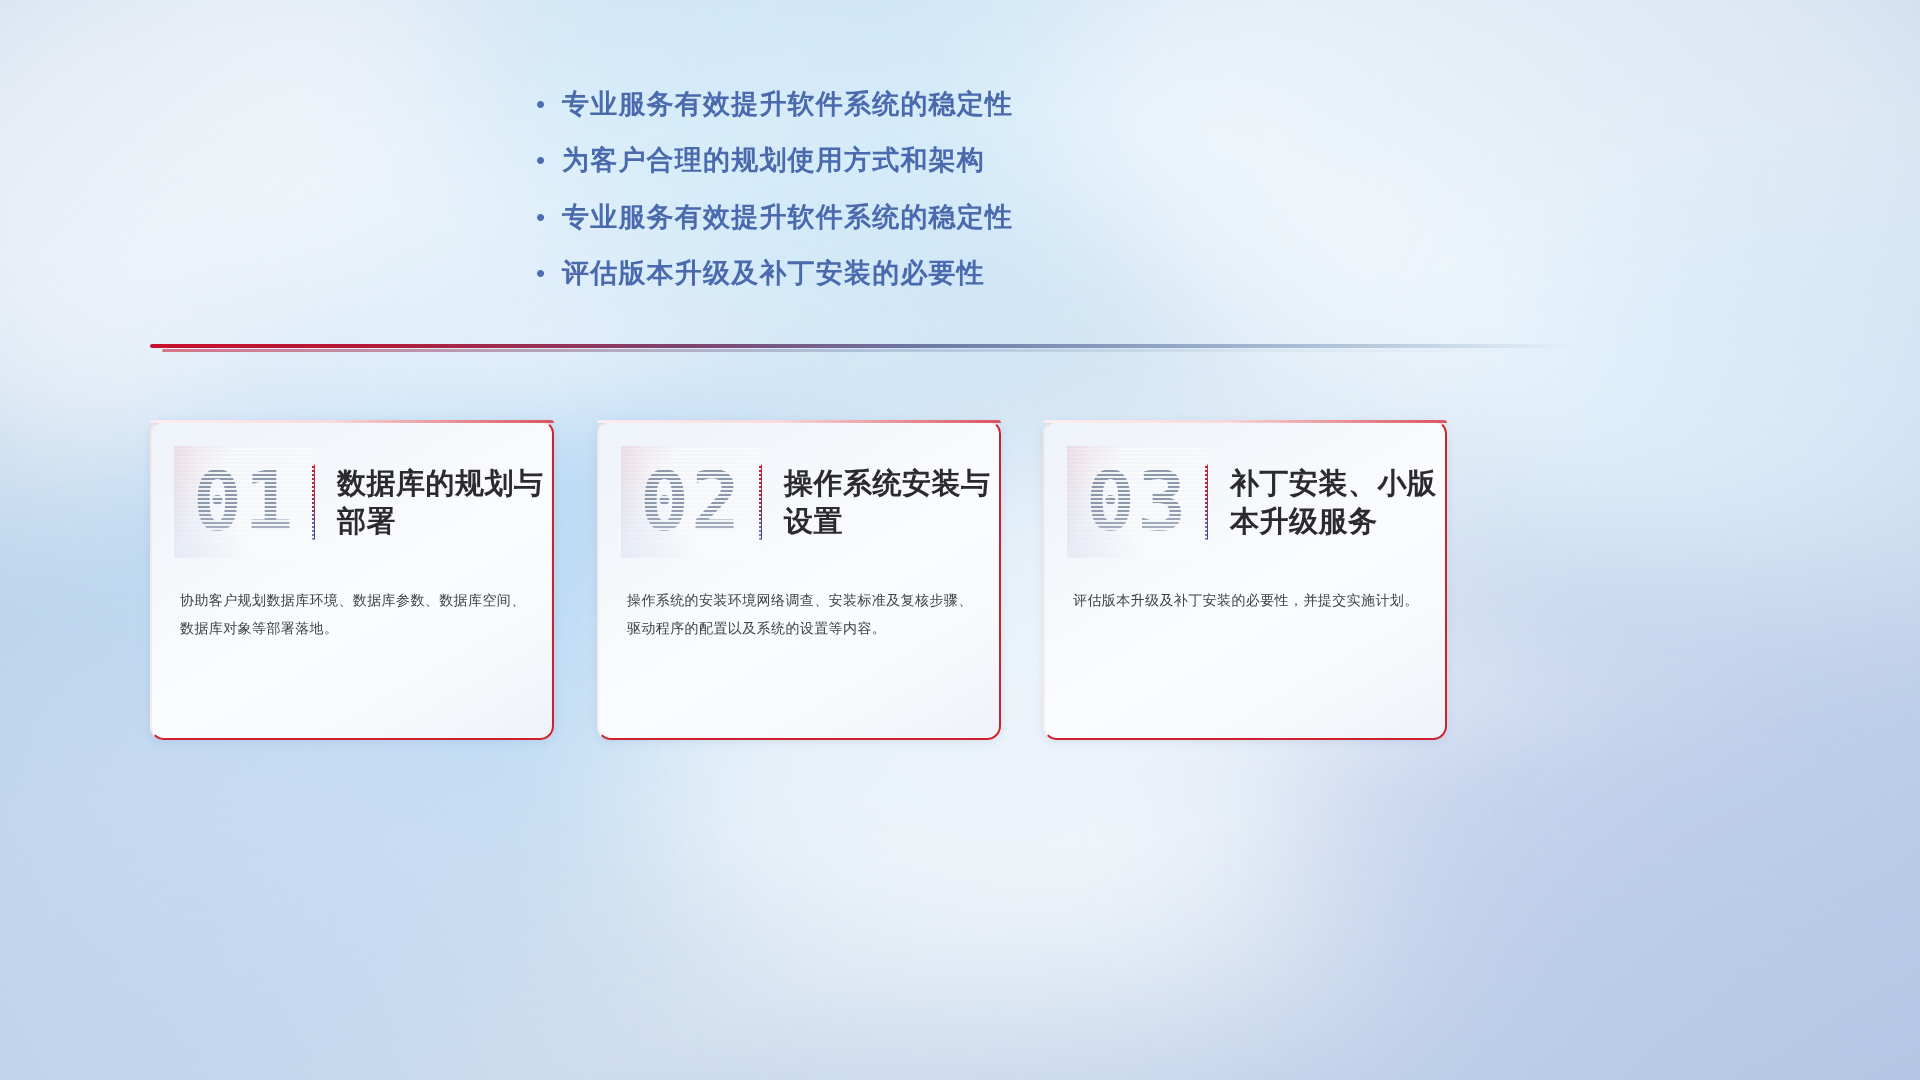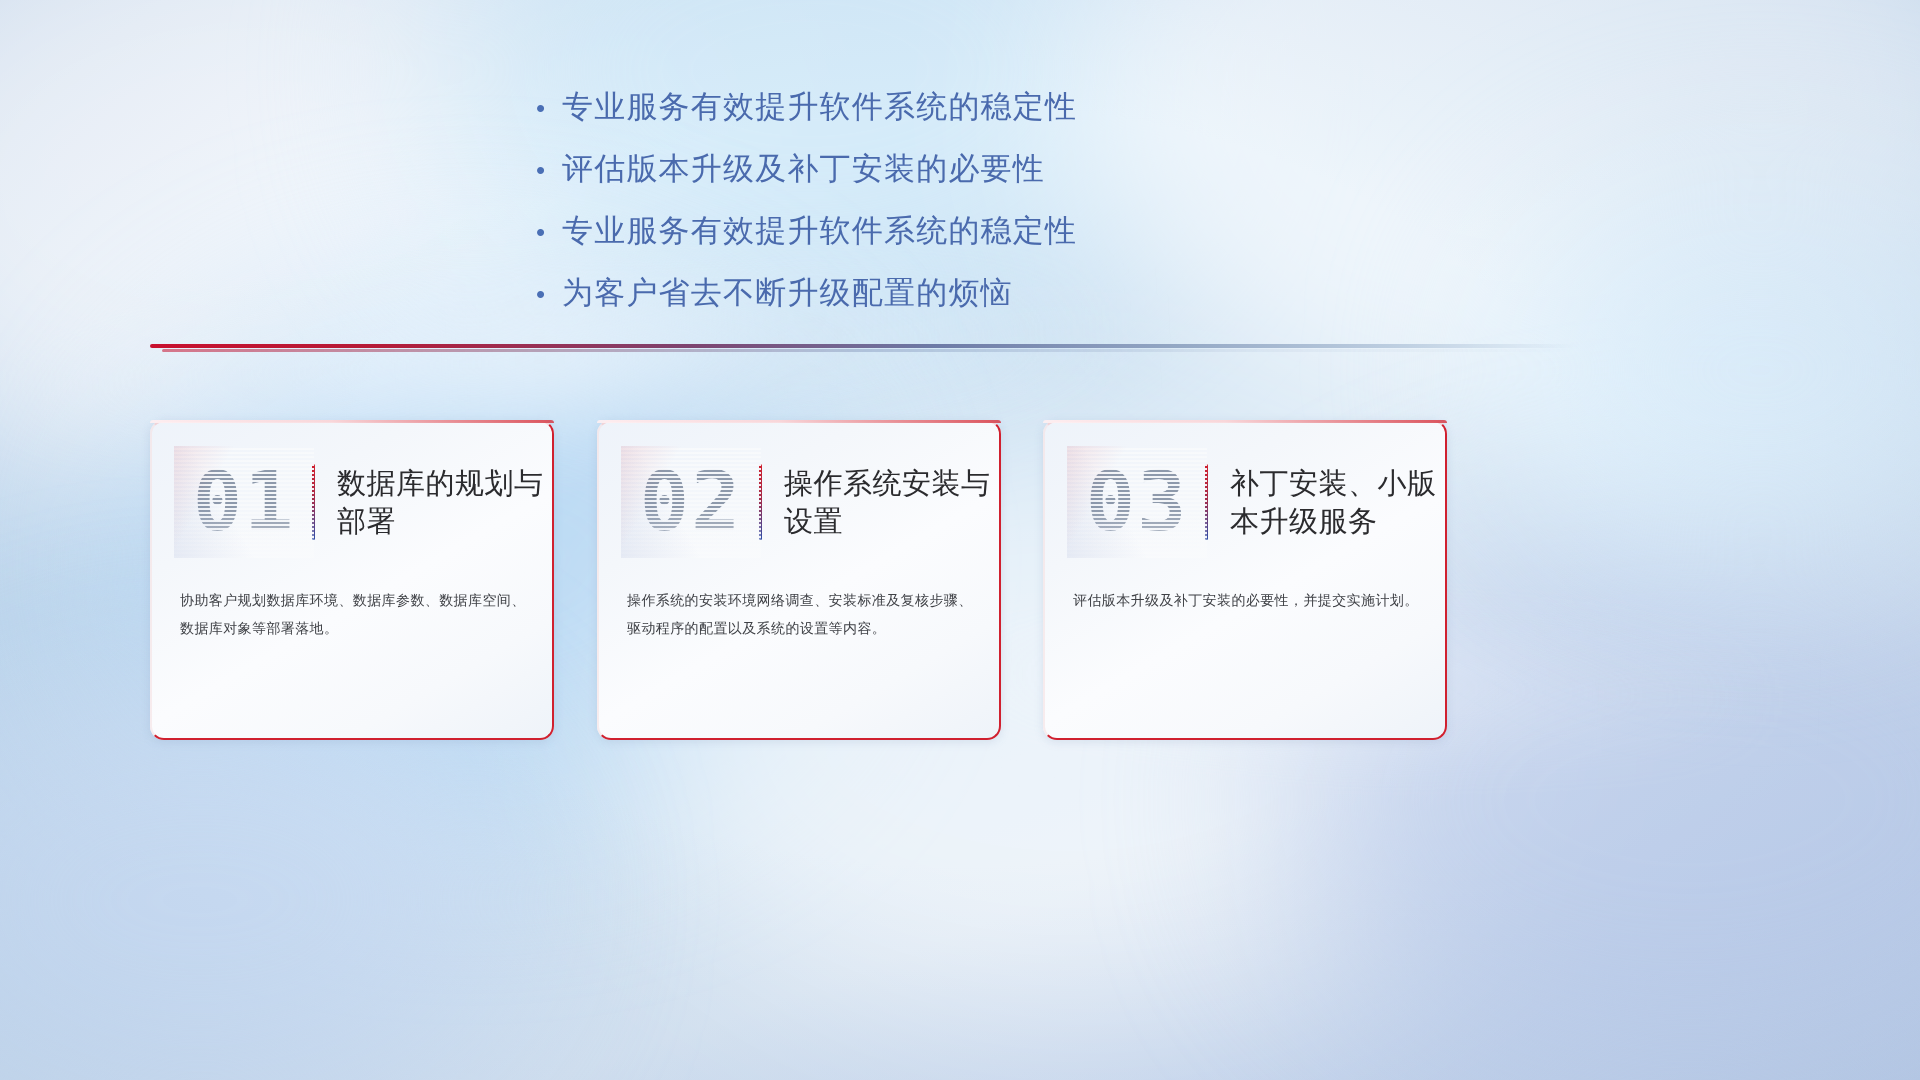--- a/index.html
+++ b/index.html
@@ -37,22 +37,22 @@
   .bullet{
     display:flex;align-items:baseline;
     margin-bottom:20px;
   }
   .bullet-dot{
     width:34px;flex:0 0 34px;
     color:#4a6fb5;font-size:26px;line-height:1;text-align:left;
     padding-left:8px;box-sizing:border-box;
   }
   .bullet-text{
-    font-size:31px;color:#4a6aad;letter-spacing:1.2px;
-    line-height:1.35;font-weight:400;
+    font-size:27px;color:#4a6aad;letter-spacing:1.2px;
+    line-height:1.35;font-weight:700;
   }
 
   
   #divider{
     position:absolute;left:150px;top:344px;width:1424px;height:10px;
   }
   #divider .line-top{
     position:absolute;left:0;top:0;width:100%;height:4px;
     background:linear-gradient(90deg,#c8102e 0%,#b51b38 16%,#7d4470 38%,#6d7aa6 55%,#93a7c4 72%,#bfd0e2 88%,rgba(205,218,232,0) 100%);
     border-radius:2px;
@@ -115,21 +115,21 @@
     background:
       linear-gradient(120deg,rgba(200,30,50,.10) 0%,rgba(255,255,255,0) 30%),
       linear-gradient(60deg,rgba(60,90,170,.10) 0%,rgba(255,255,255,0) 40%),
       linear-gradient(180deg,rgba(255,255,255,0) 55%,rgba(250,251,253,.55) 100%);
   }
   .vbar{
     width:3px;height:76px;margin:0 22px 0 4px;flex:0 0 3px;border-radius:2px;
     background:linear-gradient(180deg,#d0202f 0%,#a62c4a 45%,#2f4ea8 100%);
   }
   .card-title{
-    font-size:29px;line-height:1.32;color:#2b2b2e;font-weight:400;
+    font-size:29px;line-height:1.32;color:#2b2b2e;font-weight:700;
     letter-spacing:.5px;max-width:210px;
   }
   .card-body{
     position:absolute;left:30px;right:26px;top:166px;
     font-size:14px;line-height:2.0;color:#3f4146;letter-spacing:.4px;
   }
 </style>
 </head>
 <body>
 
@@ -148,29 +148,29 @@
   <div class="vig"></div>
 </div>
 
 <div id="bullets">
   <div class="bullet">
     <span class="bullet-dot">•</span>
     <span class="bullet-text">专业服务有效提升软件系统的稳定性</span>
   </div>
   <div class="bullet">
     <span class="bullet-dot">•</span>
+    <span class="bullet-text">为客户合理的规划使用方式和架构</span>
+  </div>
+  <div class="bullet">
+    <span class="bullet-dot">•</span>
+    <span class="bullet-text">专业服务有效提升软件系统的稳定性</span>
+  </div>
+  <div class="bullet">
+    <span class="bullet-dot">•</span>
     <span class="bullet-text">评估版本升级及补丁安装的必要性</span>
-  </div>
-  <div class="bullet">
-    <span class="bullet-dot">•</span>
-    <span class="bullet-text">专业服务有效提升软件系统的稳定性</span>
-  </div>
-  <div class="bullet">
-    <span class="bullet-dot">•</span>
-    <span class="bullet-text">为客户省去不断升级配置的烦恼</span>
   </div>
 </div>
 
 <div id="divider">
   <div class="line-top"></div>
   <div class="line-bot"></div>
 </div>
 
 <div id="cards">
 

